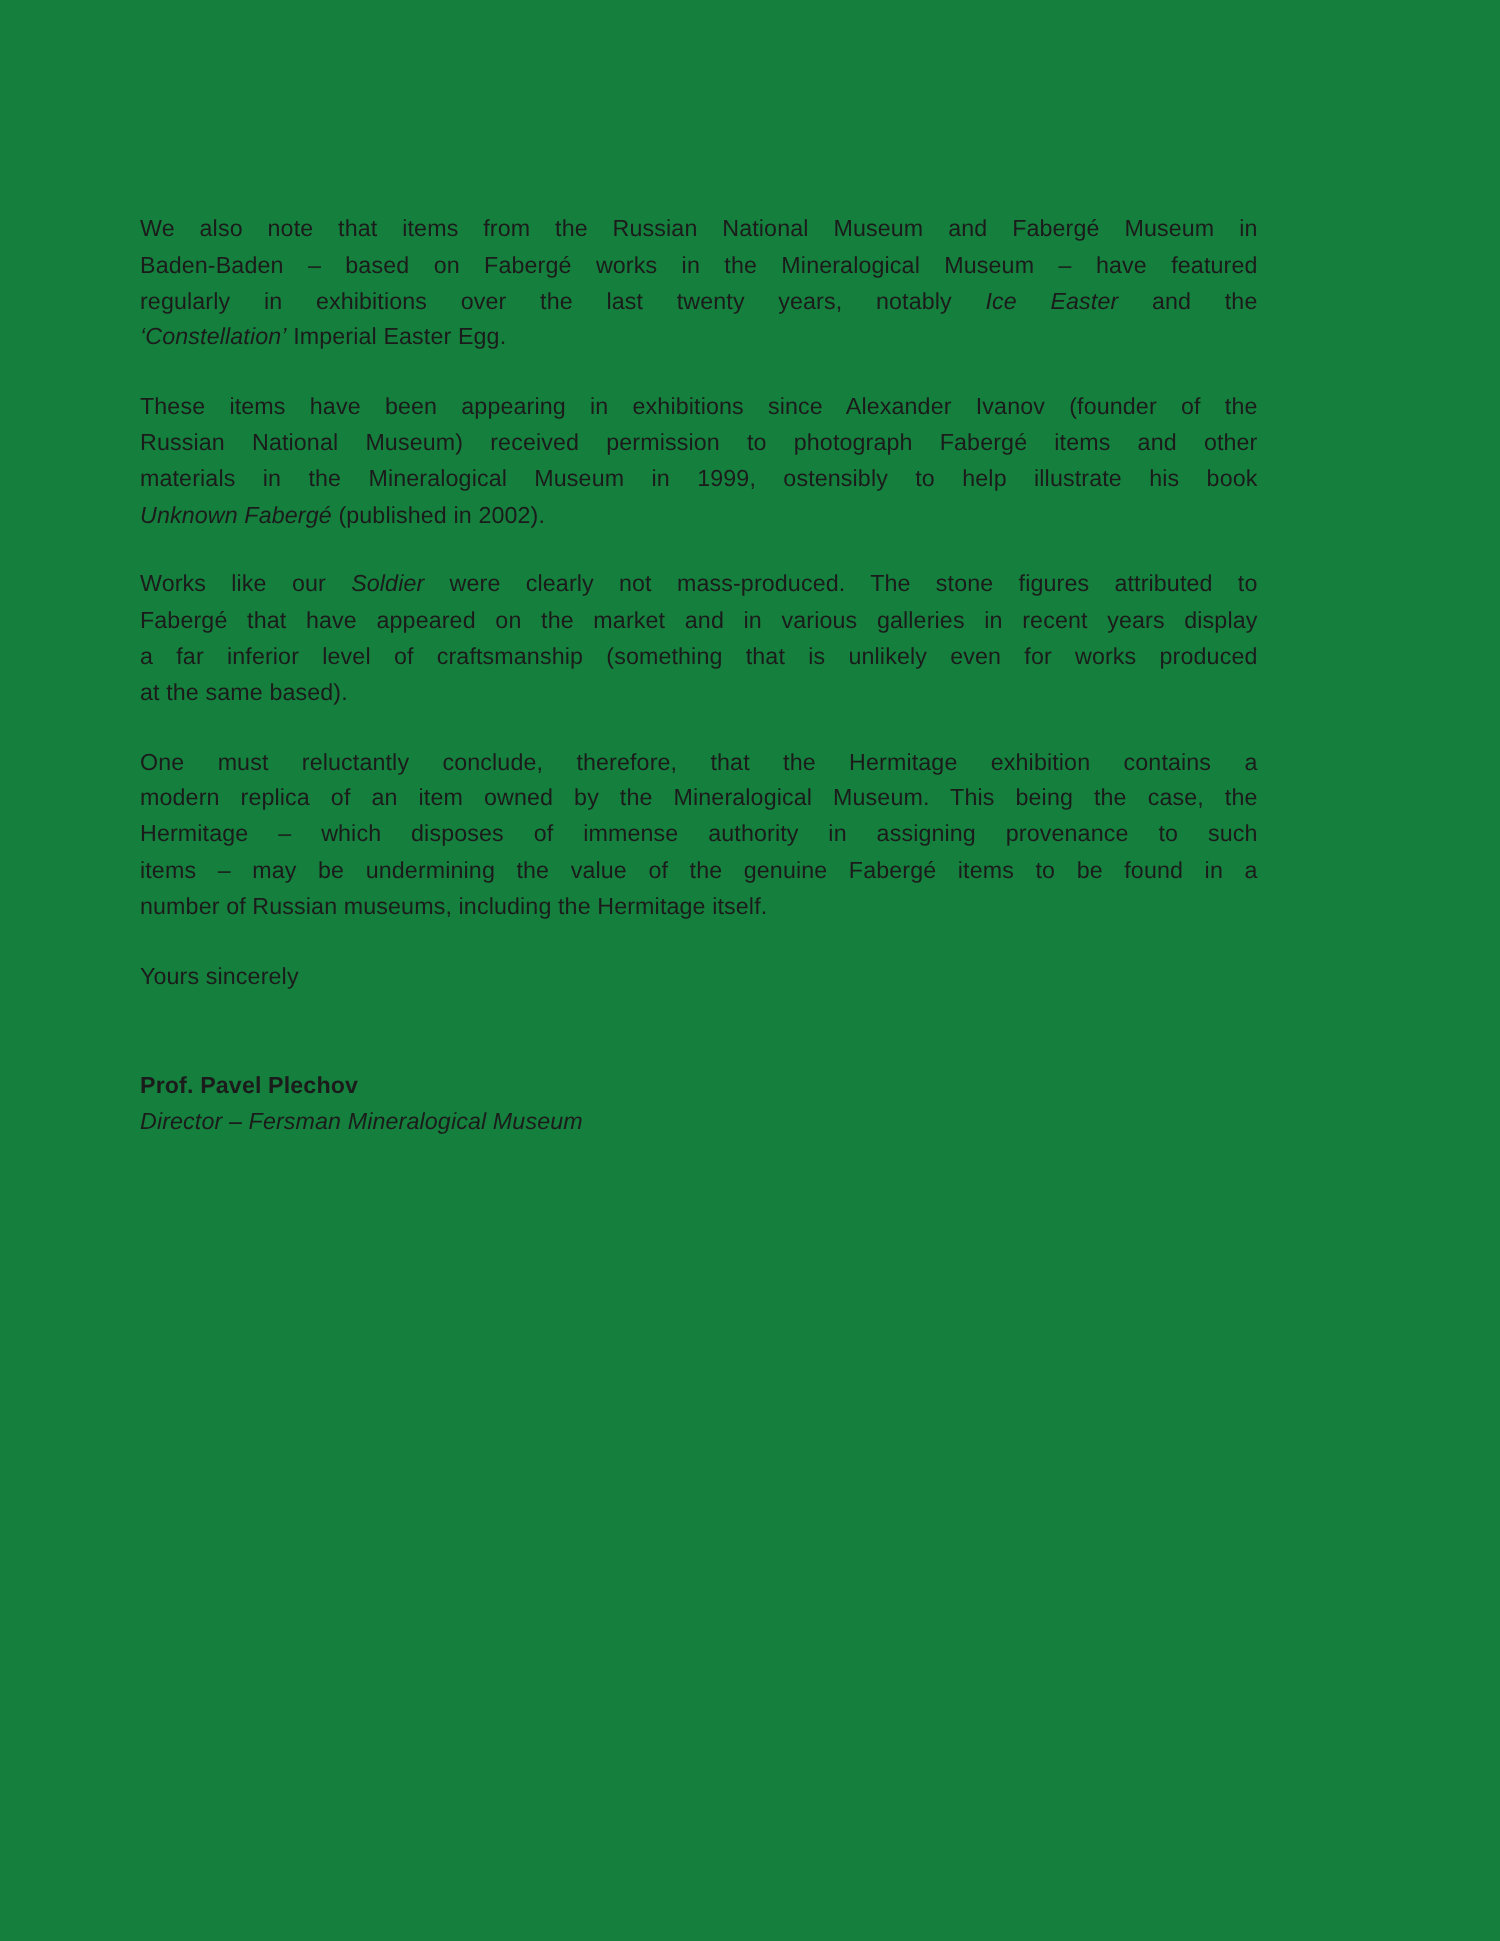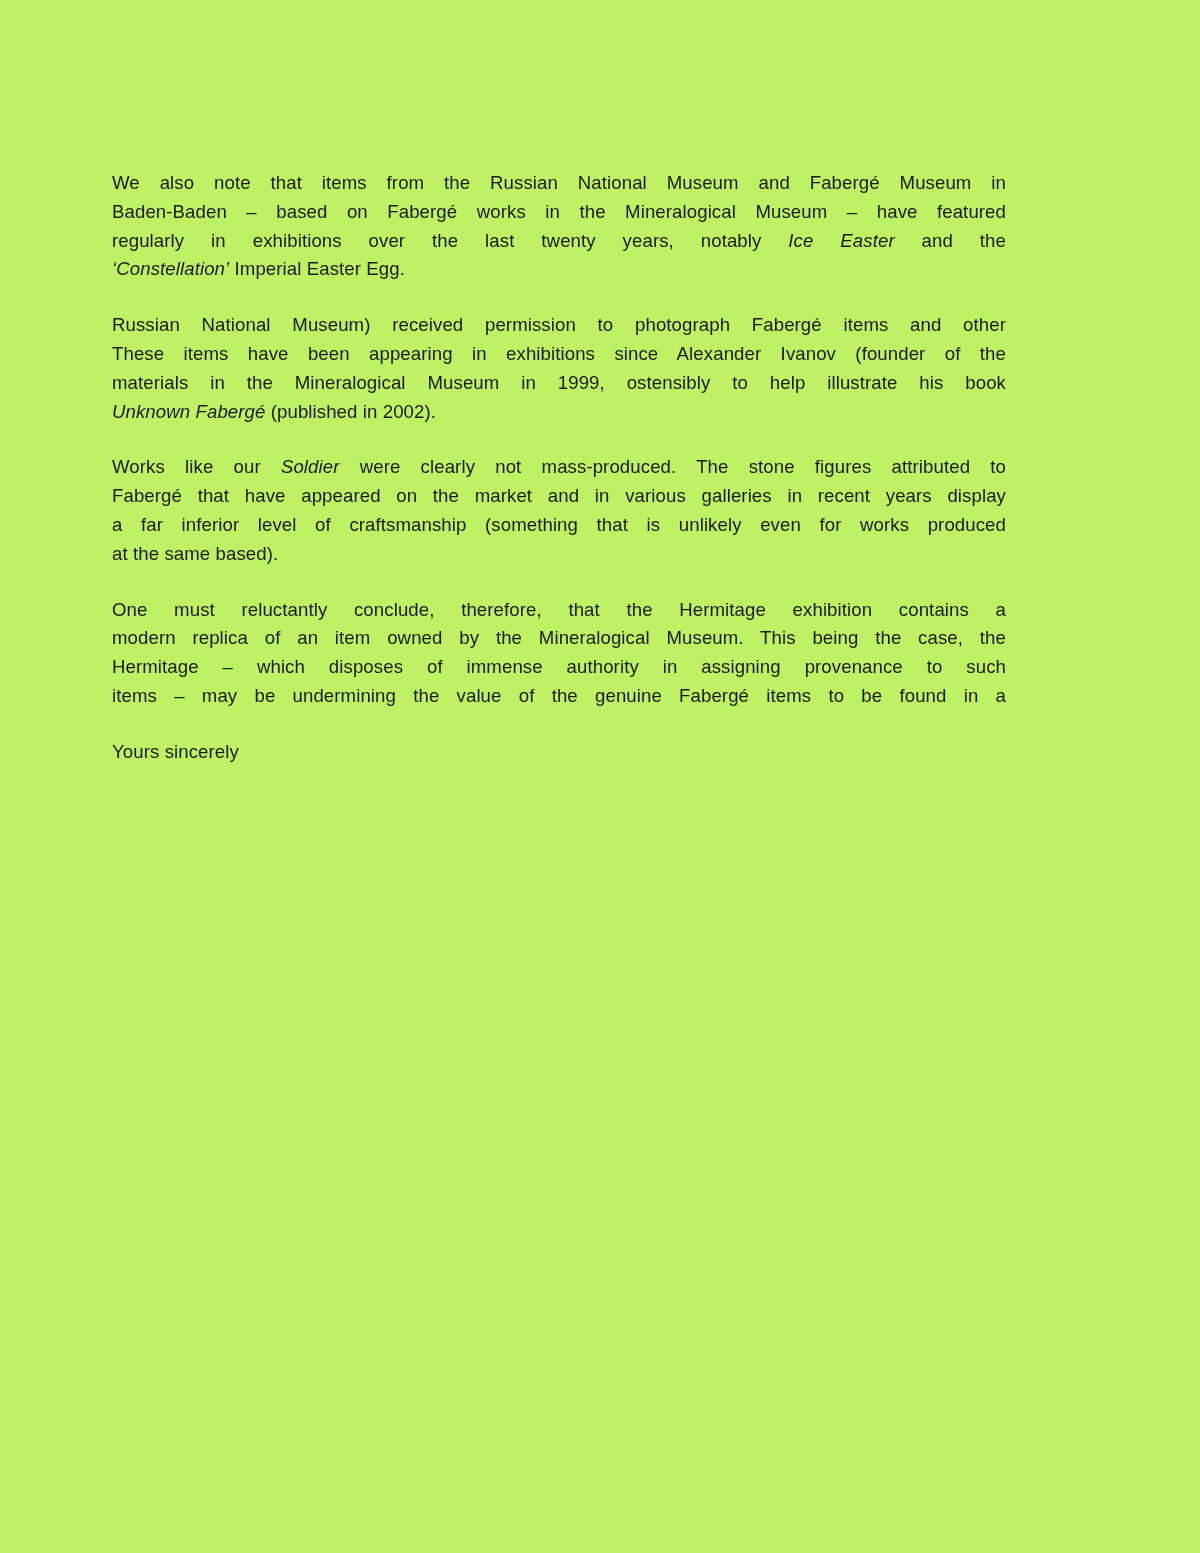--- a/index.html
+++ b/index.html
@@ -4,21 +4,21 @@
 <style>
   html, body {
     margin: 0;
     padding: 0;
     background: #ffffff;
   }
   .page {
     position: relative;
     width: 1200px;
     height: 1553px;
-    background: #bef264;
+    background: #15803d;
     overflow: hidden;
     font-family: "Liberation Sans", "DejaVu Sans", sans-serif;
   }
   .content {
     position: absolute;
     left: 112px;
     top: 169px;
     width: 894px;
     color: #1b1b1b;
     font-size: 18.6px;
@@ -53,36 +53,41 @@
   <div class="content">
 
     <div id="letter-body">
         <div class="para">
           <div class="line"><span class="seg n">We also note that items from the Russian National Museum and Fabergé Museum in</span></div>
           <div class="line"><span class="seg n">Baden-Baden – based on Fabergé works in the Mineralogical Museum – have featured</span></div>
           <div class="line"><span class="seg n">regularly in exhibitions over the last twenty years, notably </span><span class="seg i">Ice Easter</span><span class="seg n"> and the</span></div>
           <div class="line last"><span class="seg i">‘Constellation’</span><span class="seg n"> Imperial Easter Egg.</span></div>
         </div>
         <div class="para">
+          <div class="line"><span class="seg n">These items have been appearing in exhibitions since Alexander Ivanov (founder of the</span></div>
           <div class="line"><span class="seg n">Russian National Museum) received permission to photograph Fabergé items and other</span></div>
-          <div class="line"><span class="seg n">These items have been appearing in exhibitions since Alexander Ivanov (founder of the</span></div>
           <div class="line"><span class="seg n">materials in the Mineralogical Museum in 1999, ostensibly to help illustrate his book</span></div>
           <div class="line last"><span class="seg i">Unknown Fabergé</span><span class="seg n"> (published in 2002).</span></div>
         </div>
         <div class="para">
           <div class="line"><span class="seg n">Works like our </span><span class="seg i">Soldier</span><span class="seg n"> were clearly not mass-produced. The stone figures attributed to</span></div>
           <div class="line"><span class="seg n">Fabergé that have appeared on the market and in various galleries in recent years display</span></div>
           <div class="line"><span class="seg n">a far inferior level of craftsmanship (something that is unlikely even for works produced</span></div>
           <div class="line last"><span class="seg n">at the same based).</span></div>
         </div>
         <div class="para">
           <div class="line"><span class="seg n">One must reluctantly conclude, therefore, that the Hermitage exhibition contains a</span></div>
           <div class="line"><span class="seg n">modern replica of an item owned by the Mineralogical Museum. This being the case, the</span></div>
           <div class="line"><span class="seg n">Hermitage – which disposes of immense authority in assigning provenance to such</span></div>
           <div class="line"><span class="seg n">items – may be undermining the value of the genuine Fabergé items to be found in a</span></div>
+          <div class="line last"><span class="seg n">number of Russian museums, including the Hermitage itself.</span></div>
         </div>
       </div>
 
     <div class="closing">Yours sincerely</div>
 
+    <div class="signature">
+      <div class="sig-name">Prof. Pavel Plechov</div>
+      <div class="sig-title">Director – Fersman Mineralogical Museum</div>
+    </div>
 
   </div>
 </div>
 
 </body></html>

